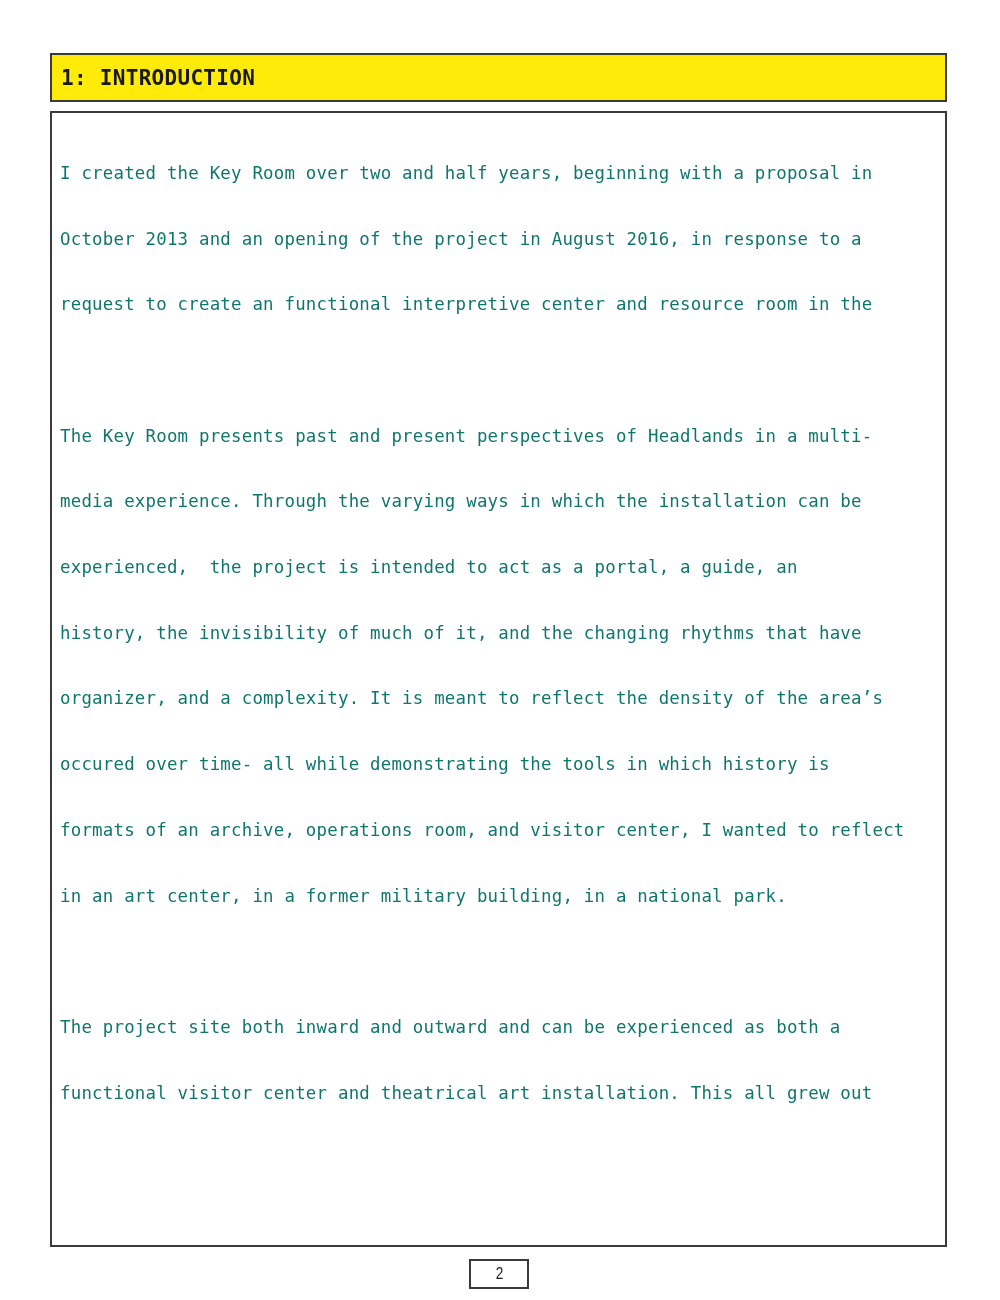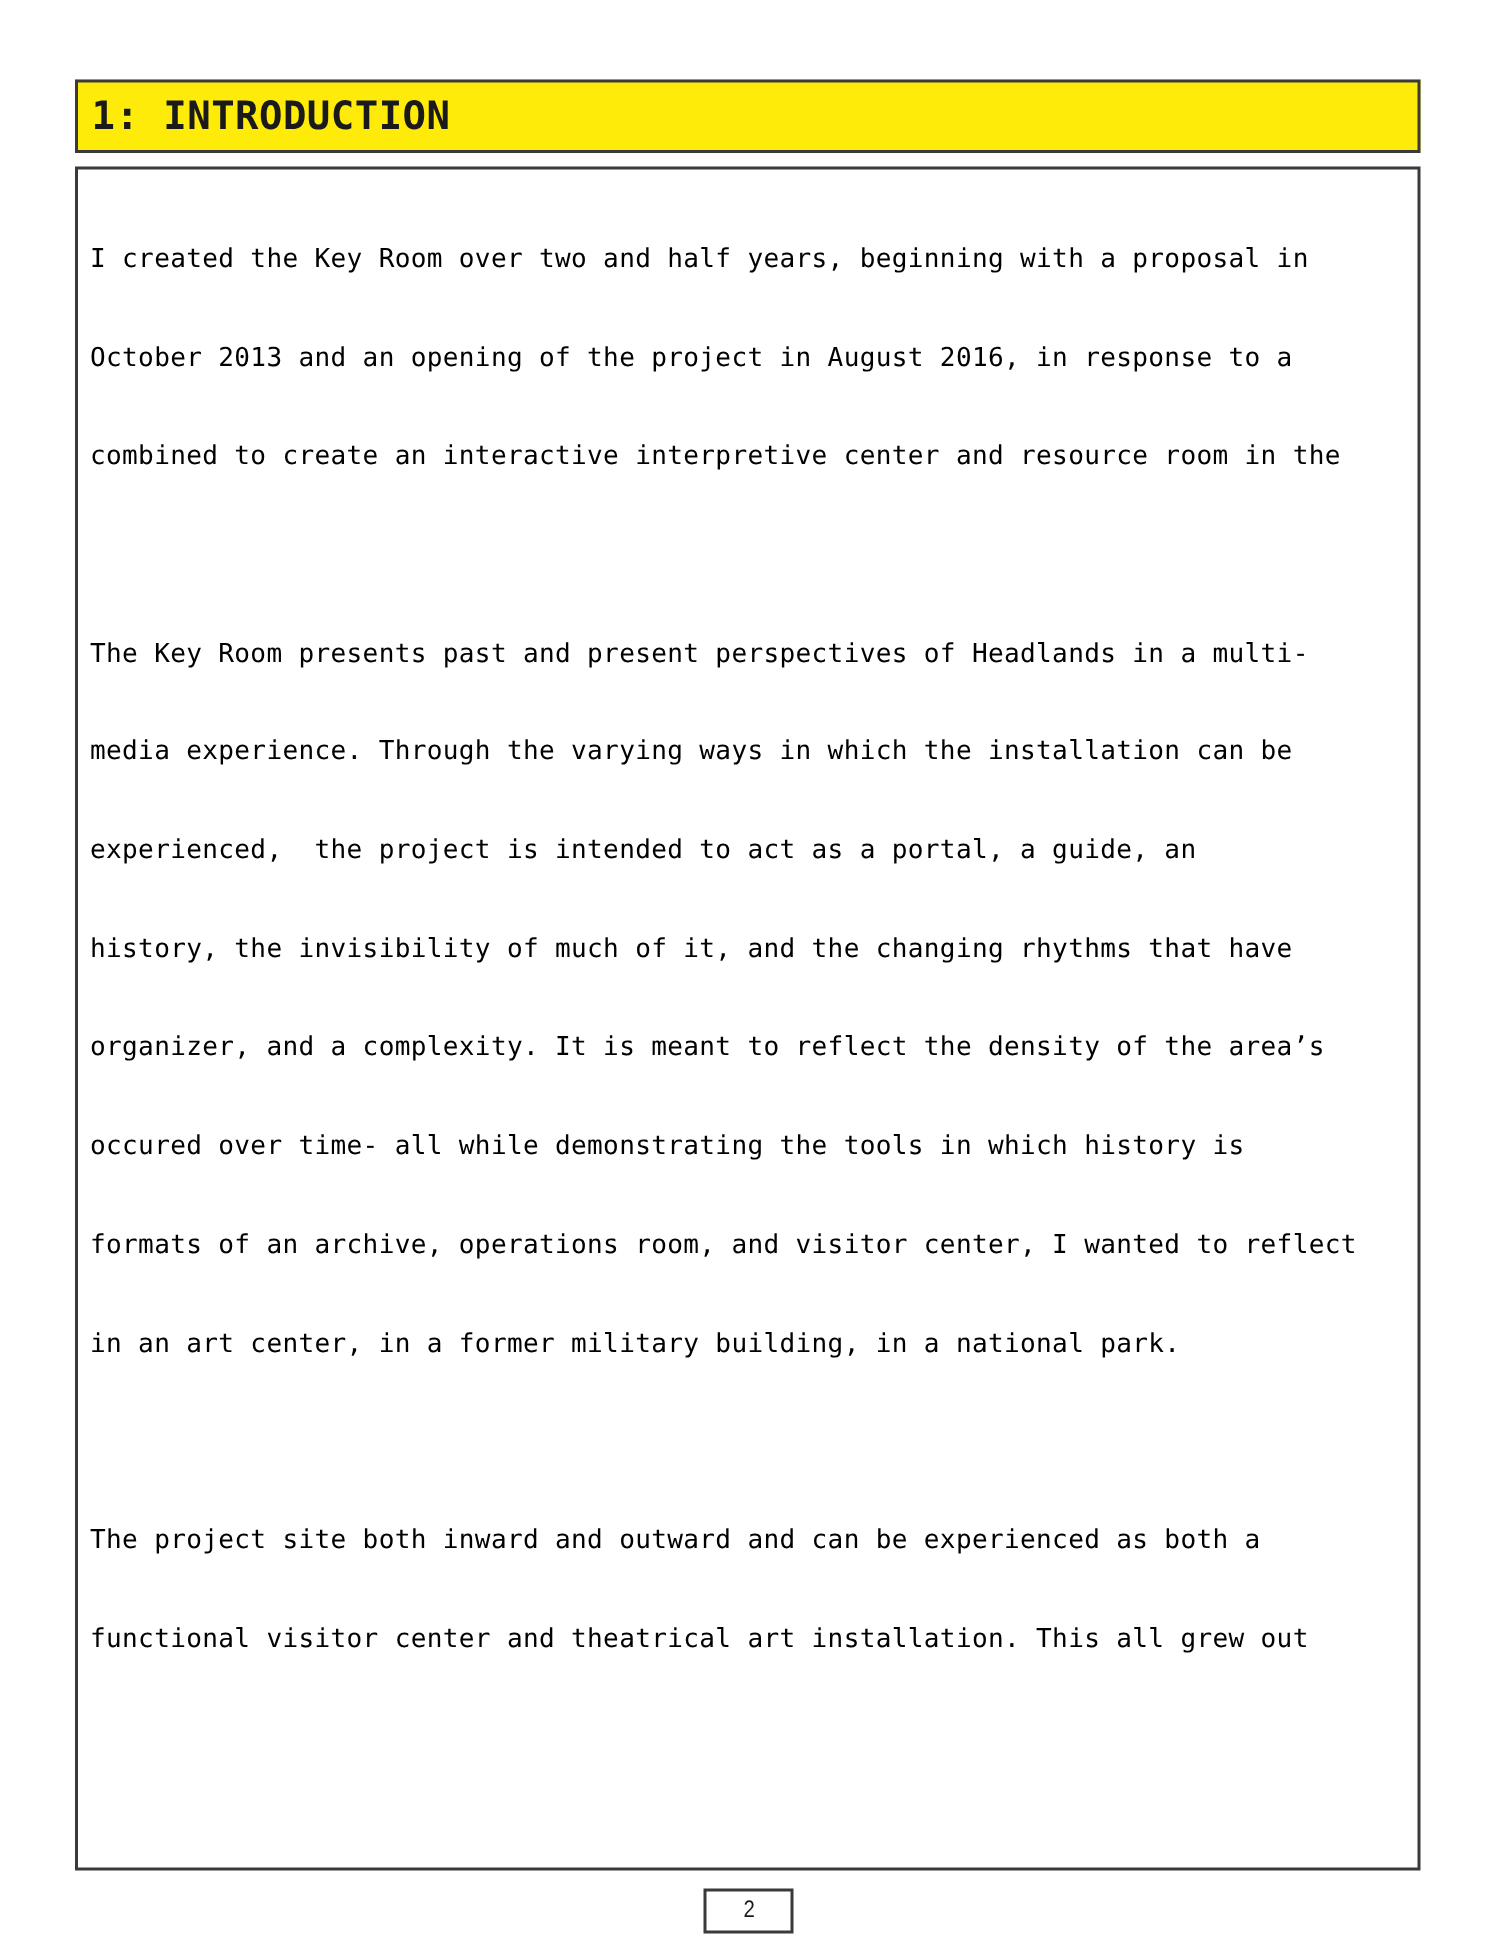--- a/index.html
+++ b/index.html
@@ -25,21 +25,21 @@
       border: 2px solid #3a3a3a;
       box-sizing: content-box;
     }
     .section-title {
       position: absolute;
       left: 9px;
       top: 9px;
       margin: 0;
       font-family: "DejaVu Sans Mono", "Liberation Mono", monospace;
       font-weight: bold;
-      font-size: 26px;
+      font-size: 21px;
       line-height: 28px;
       letter-spacing: 0.3px;
       color: #1a1a1a;
       white-space: pre;
     }
     .body-box {
       position: absolute;
       left: 50px;
       top: 111px;
       width: 893px;
@@ -53,21 +53,21 @@
       left: 8px;
       top: 6px;
       width: 885px;
     }
     .para {
       margin: 0 0 21.9px 0;
       font-size: 17.4px;
       line-height: 21.9px;
       letter-spacing: 0.22px;
       white-space: pre;
-      color: #000000;
+      color: #0f766e;
     }
     .para .line {
       display: block;
       height: 21.9px;
     }
     .page-number-box {
       position: absolute;
       left: 469px;
       top: 1259px;
       width: 56px;
@@ -92,21 +92,21 @@
 <div class="section-header" style="background: rgb(255, 235, 10);">
   <h1 class="section-title">1: INTRODUCTION</h1>
 </div>
 
 <div class="body-box">
   <div class="body-text">
 
     <p class="para">
       <span class="line">I created the Key Room over two and half years, beginning with a proposal in</span>
       <span class="line">October 2013 and an opening of the project in August 2016, in response to a</span>
-      <span class="line">combined to create an interactive interpretive center and resource room in the</span>
+      <span class="line">request to create an functional interpretive center and resource room in the</span>
     </p>
 
     <p class="para">
       <span class="line">The Key Room presents past and present perspectives of Headlands in a multi-</span>
       <span class="line">media experience. Through the varying ways in which the installation can be</span>
       <span class="line">experienced,  the project is intended to act as a portal, a guide, an</span>
       <span class="line">history, the invisibility of much of it, and the changing rhythms that have</span>
       <span class="line">organizer, and a complexity. It is meant to reflect the density of the area’s</span>
       <span class="line">occured over time- all while demonstrating the tools in which history is</span>
       <span class="line">formats of an archive, operations room, and visitor center, I wanted to reflect</span>

